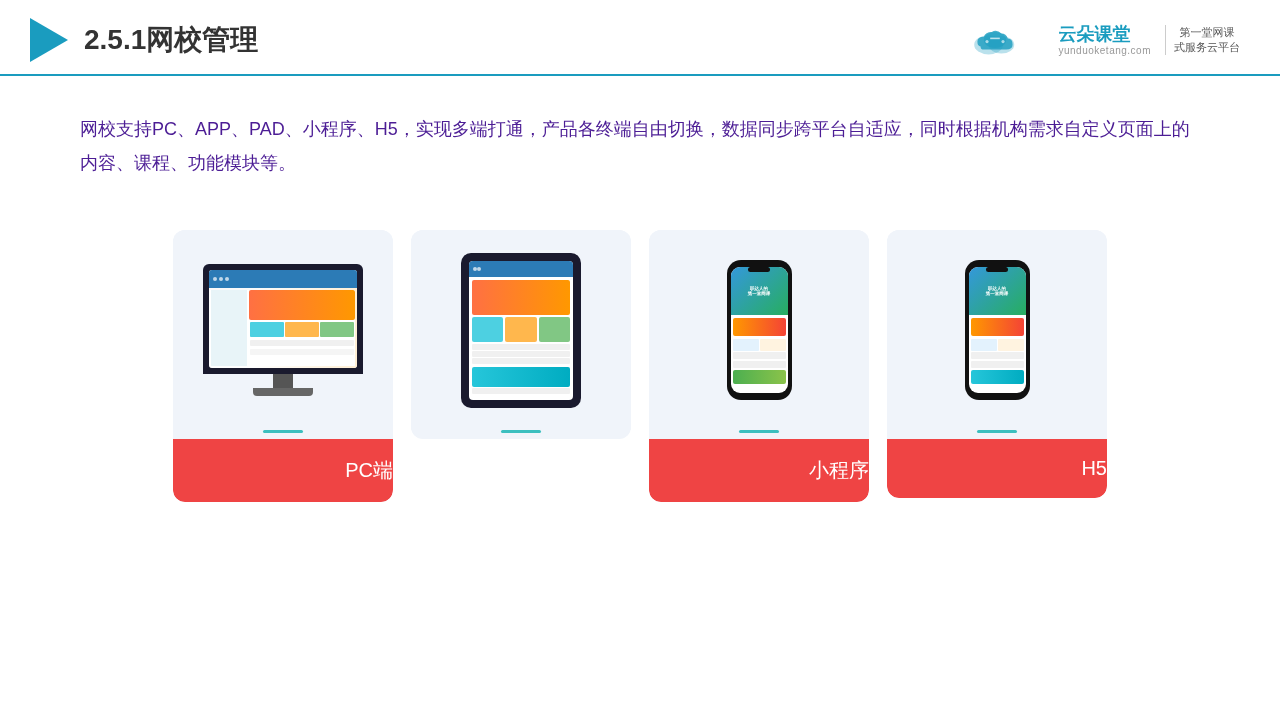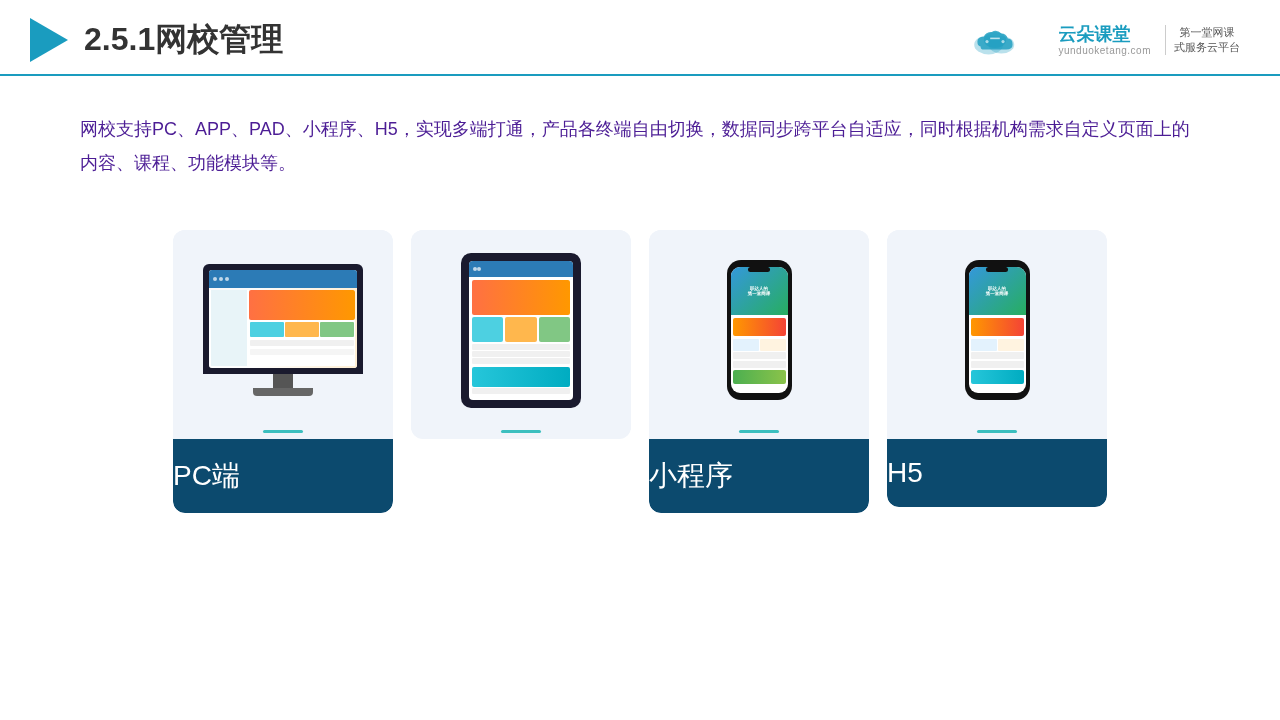--- a/index.html
+++ b/index.html
@@ -25,21 +25,21 @@
       gap: 16px;
     }
     .logo-triangle {
       width: 0;
       height: 0;
       border-top: 22px solid transparent;
       border-bottom: 22px solid transparent;
       border-left: 38px solid #1a9cbf;
     }
     .page-title {
-      font-size: 32px;
+      font-size: 28px;
       font-weight: bold;
       color: #333;
     }
     .header-right {
       display: flex;
       align-items: center;
       gap: 10px;
     }
     .brand-logo {
       display: flex;
@@ -112,24 +112,24 @@
       height: 200px;
       background: #f0f4fa;
       display: flex;
       align-items: center;
       justify-content: center;
       padding: 16px;
     }
 
     .card-label {
       width: 100%;
-      background: #0c4a6e;
+      background: #ef4444;
       color: white;
-      text-align: left;
-      font-size: 28px;
+      text-align: right;
+      font-size: 20px;
       padding: 18px 0;
       font-weight: 500;
       border-radius: 0 0 12px 12px;
     }
 
     
     
     .pc-monitor {
       display: flex;
       flex-direction: column;

